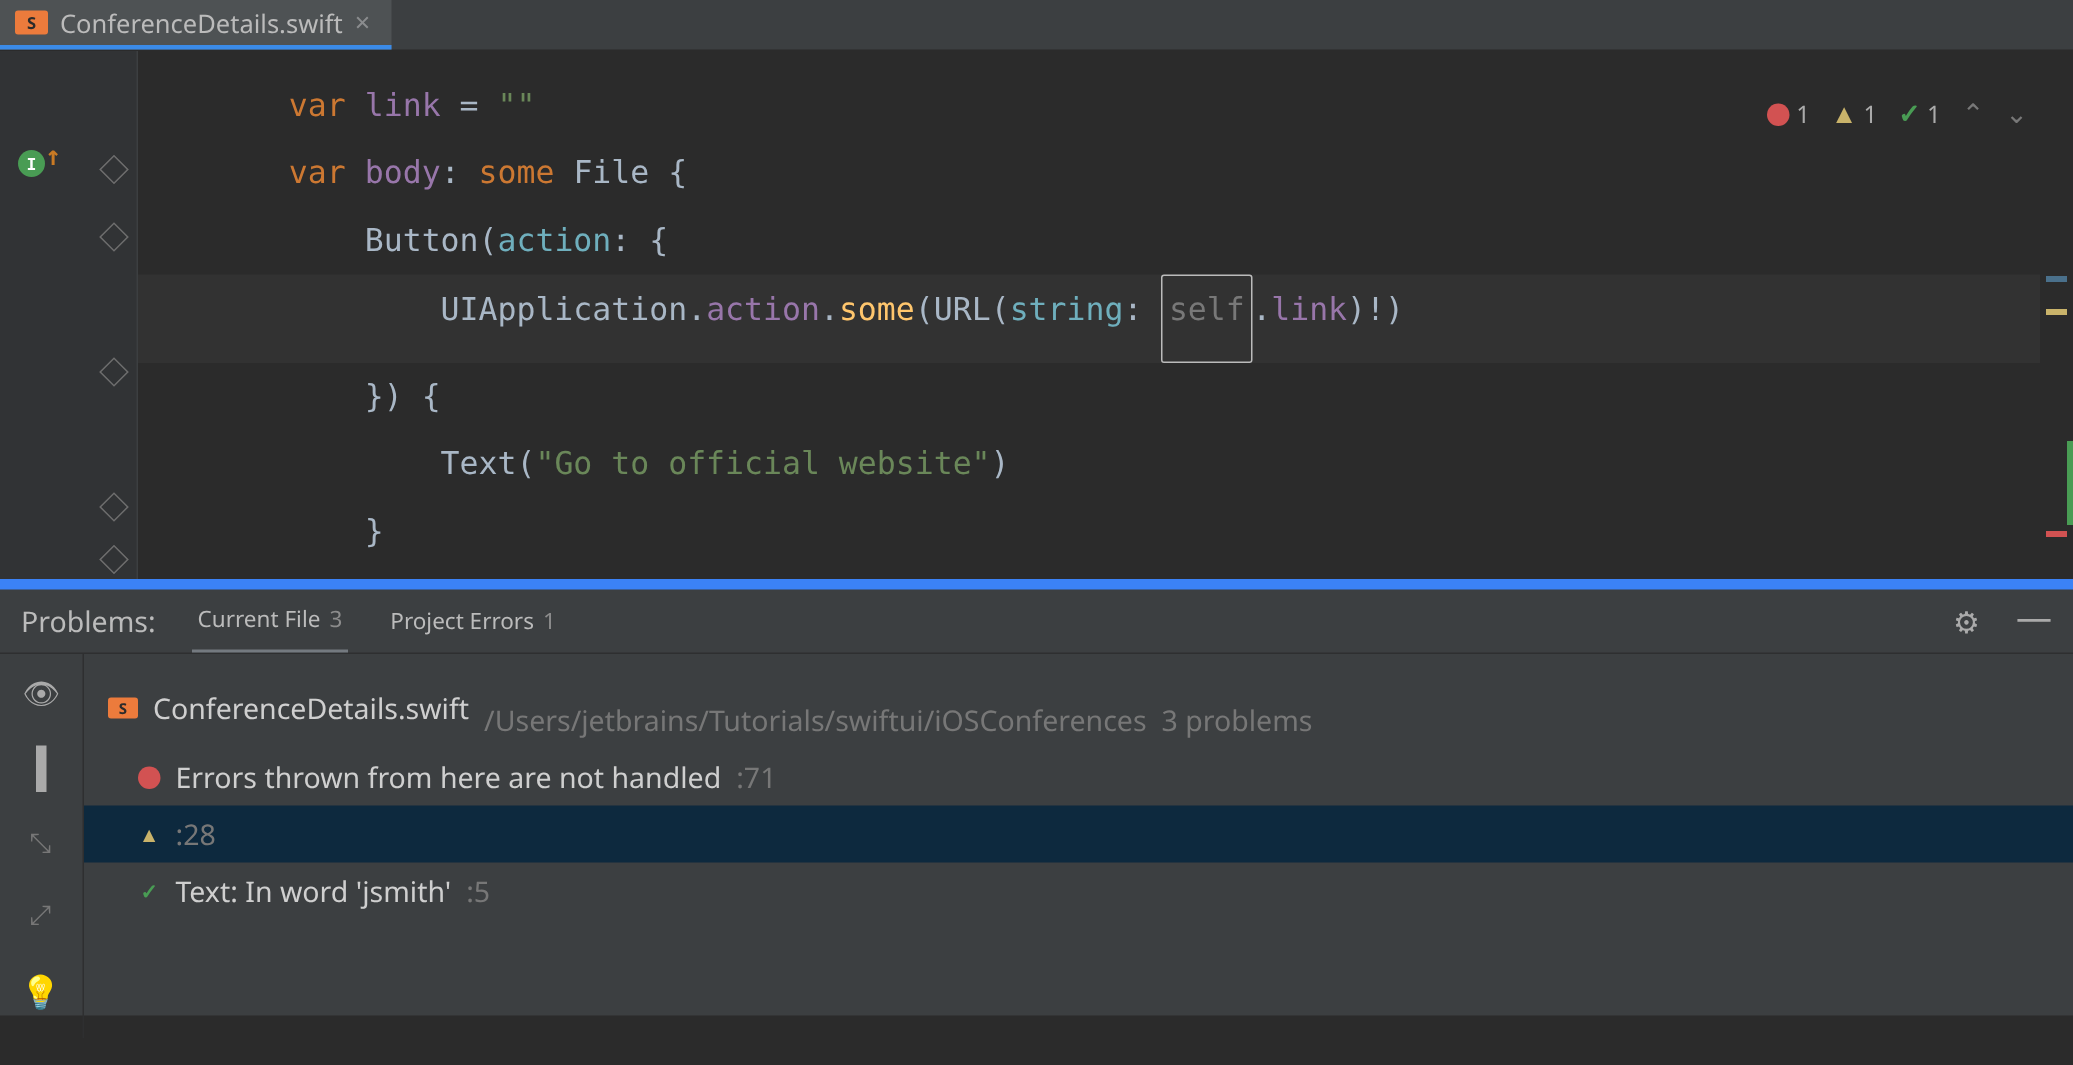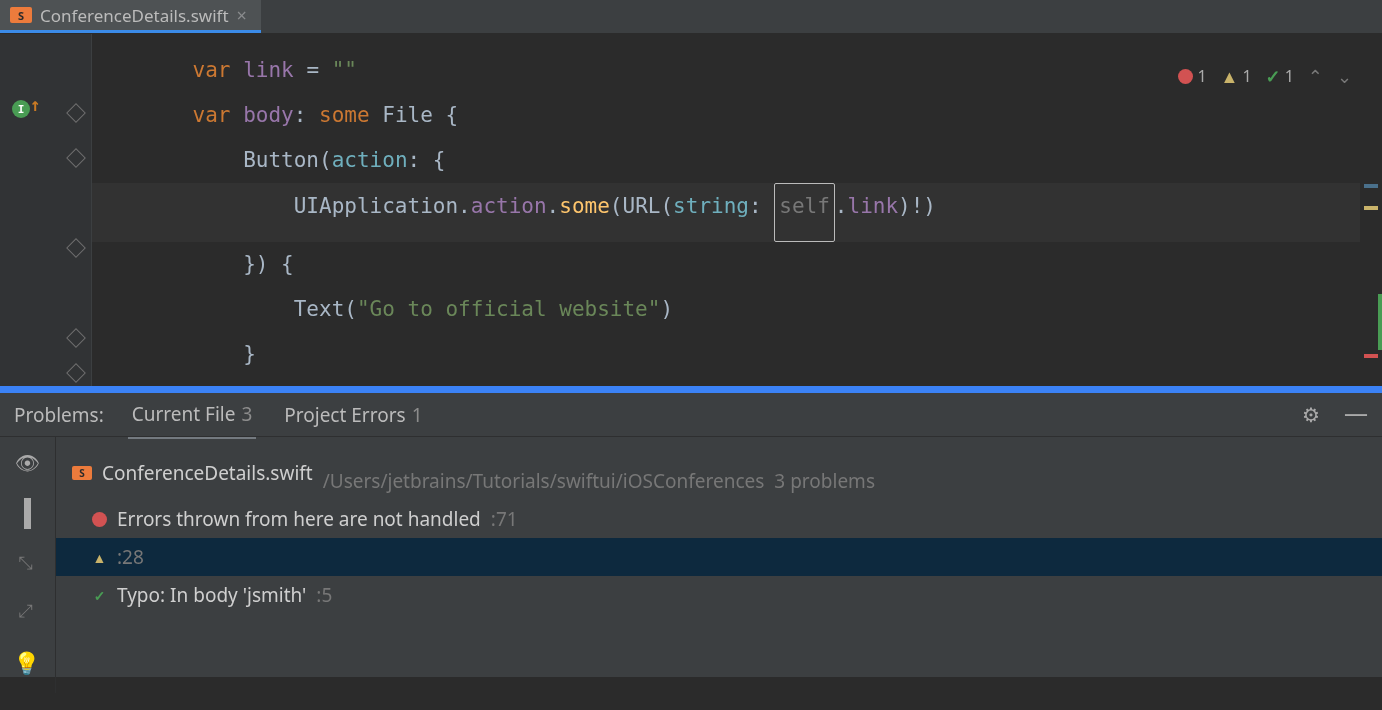--- a/index.html
+++ b/index.html
@@ -119,21 +119,21 @@
     font-family: system-ui, sans-serif;
   }
   .problems-header {
     height: 44px;
     display:flex; align-items:center;
     padding: 0 14px;
     gap: 24px;
     border-bottom: 1px solid #2e2f30;
   }
   .ph-label { color:#bbbbbb; font-size:19px; }
-  .ph-tab { color:#bbbbbb; font-size:19px; display:flex; gap:6px; align-items:center; padding:10px 4px; }
+  .ph-tab { color:#bbbbbb; font-size:15px; display:flex; gap:6px; align-items:center; padding:10px 4px; }
   .ph-tab.active { border-bottom: 2px solid #747a80; }
   .count-badge { color:#8c8c8c; }
   .ph-spacer { flex:1; }
   .gear { color:#aaaaaa; font-size:20px; }
   .minim { color:#aaaaaa; font-size:24px; padding-bottom:6px;}
   .problems-body { flex:1; display:flex; }
   .sidebar {
     width: 56px;
     border-right: 1px solid #2e2f30;
     display:flex; flex-direction:column; align-items:center;
@@ -257,18 +257,18 @@
           </span>
         <span>Errors thrown from here are not handled</span>
         <span class="loc">:71</span>
       </div>
       <div class="pitem selected">
         <span class="icon-sm tri-warn">▲</span>
         <span class="loc">:28</span>
       </div>
       <div class="pitem">
         <span class="icon-sm typo-chk">✓</span>
-        <span>Typo: In body 'jsmith'</span>
+        <span>Text: In word 'jsmith'</span>
         <span class="loc">:5</span>
       </div>
     </div>
   </div>
 </div>
 
 </body></html>

